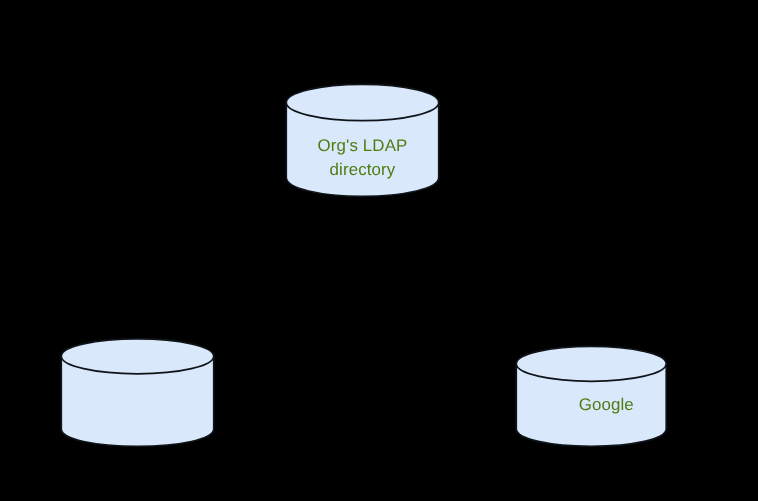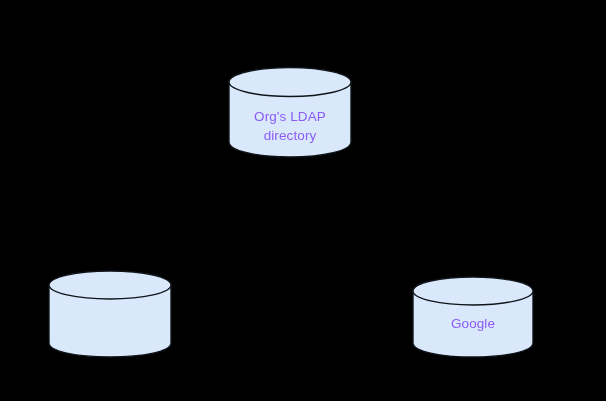--- a/index.html
+++ b/index.html
@@ -22,21 +22,21 @@
     position: absolute;
     left: 0;
     top: 0;
     display: block;
   }
   .cyl-label {
     position: absolute;
     left: 0;
     width: 100%;
     text-align: center;
-    color: #8b5cf6;
+    color: #4d7c0f;
     font-family: "Liberation Sans", sans-serif;
     font-size: 13.5px;
     line-height: 19px;
     letter-spacing: 0.1px;
     white-space: pre-line;
     pointer-events: none;
   }
 </style>
 </head>
 <body>
@@ -57,16 +57,16 @@
       <path d="M 1 15 L 1 73 C 1 81.5 28.3 87 62 87 C 95.7 87 123 81.5 123 73 L 123 15 Z" fill="#dae8fc" stroke="#0f1419" stroke-width="1.4" stroke-linejoin="round"></path>
       <ellipse cx="62" cy="15" rx="61" ry="14" fill="#dae8fc" stroke="#0f1419" stroke-width="1.4"></ellipse>
     </svg>
   </div>
 
   <div class="cylinder" id="node-google" style="left:412px; top:276px; width:122px; height:82px;">
     <svg width="122" height="82" viewBox="0 0 122 82">
       <path d="M 1 15 L 1 67 C 1 75.3 27.9 81 61 81 C 94.1 81 121 75.3 121 67 L 121 15 Z" fill="#dae8fc" stroke="#0f1419" stroke-width="1.4" stroke-linejoin="round"></path>
       <ellipse cx="61" cy="15" rx="60" ry="14" fill="#dae8fc" stroke="#0f1419" stroke-width="1.4"></ellipse>
     </svg>
-    <div class="cyl-label" style="top:38px;">Google</div>
+    <div class="cyl-label" style="top:38px;padding-left:12px;">Google</div>
   </div>
 
 </div>
 
 </body></html>

